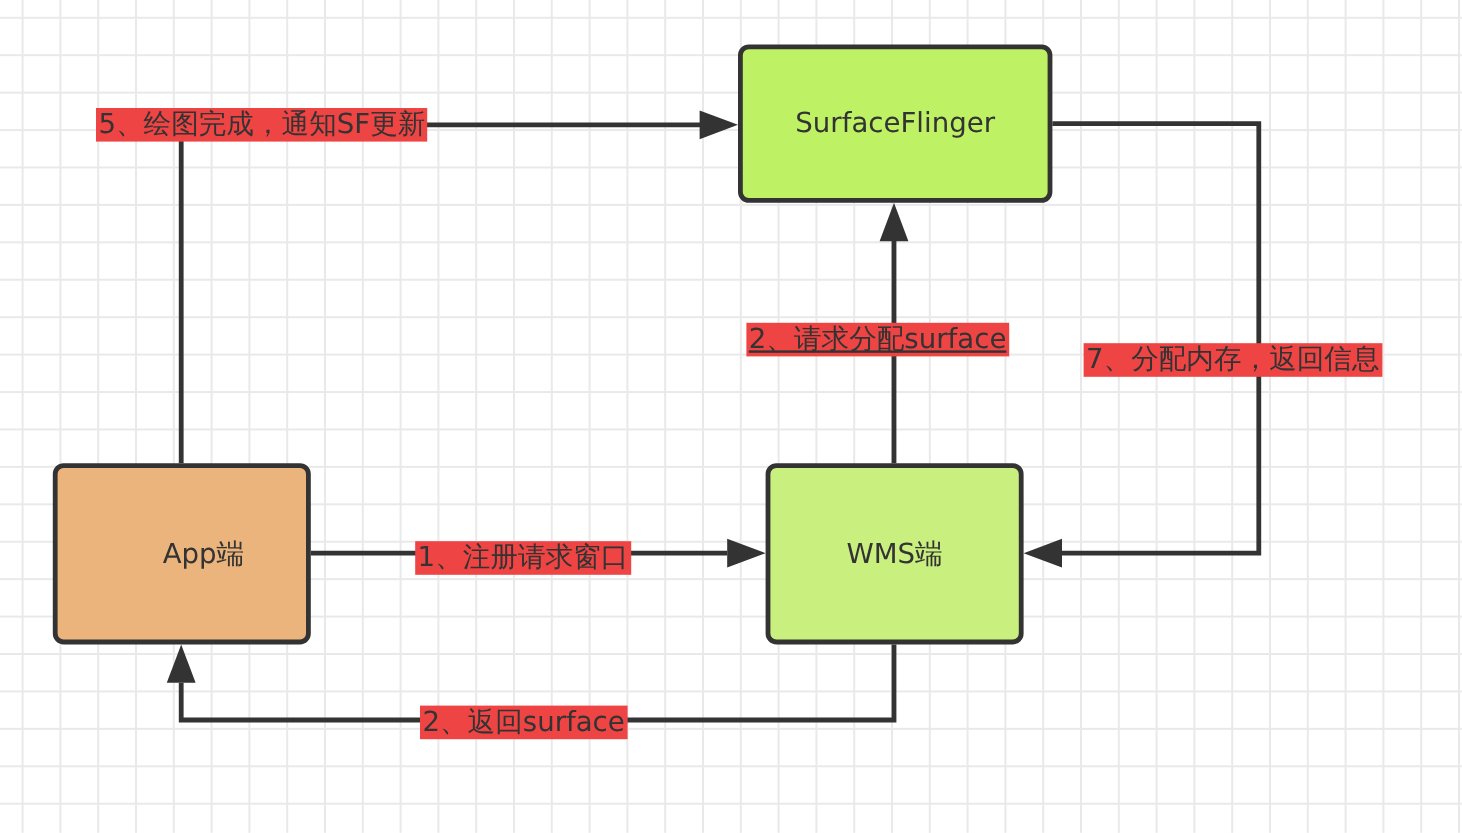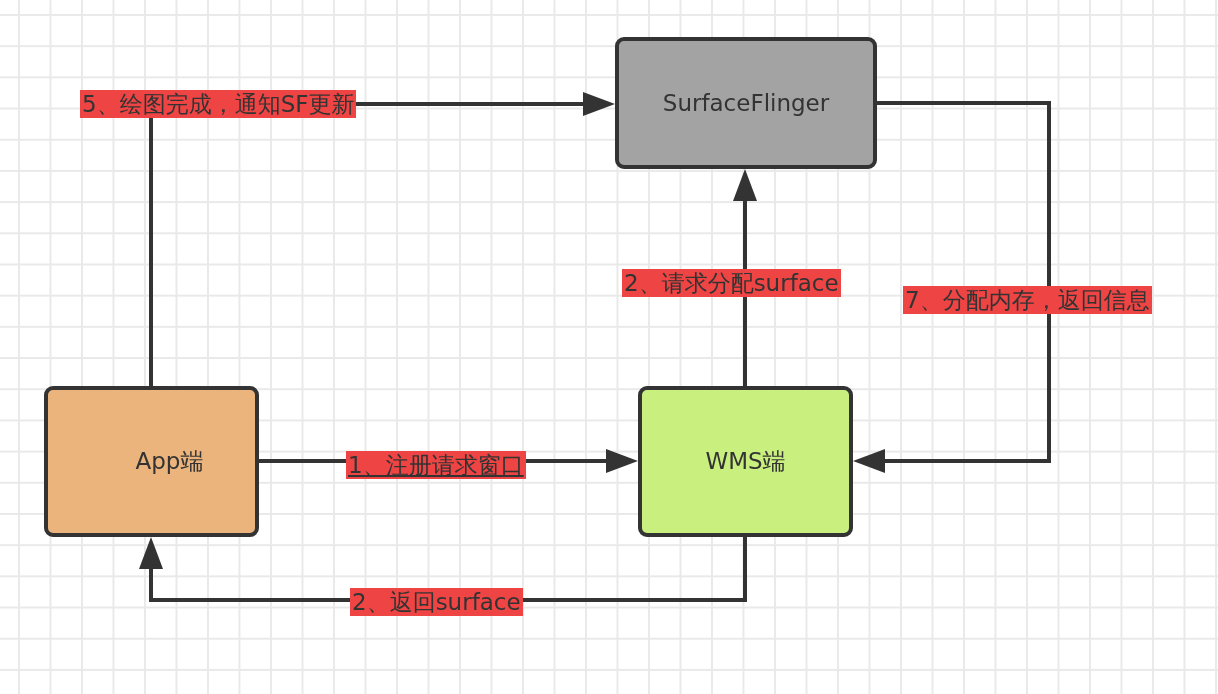--- a/index.html
+++ b/index.html
@@ -22,23 +22,23 @@
   }
   #node-sf { left: 615px; top: 37px; width: 262px; height: 132px; }
   #node-app { left: 44px; top: 386px; width: 215px; height: 151px; padding-left: 36px; }
   #node-wms { left: 638px; top: 386px; width: 215px; height: 151px; }
   .edge-label {
     position: absolute; font-size: 23px; color: #333333;
     background: #ef4444; white-space: nowrap; line-height: 28px;
     padding: 0 2px;
   }
   #label-5 { left: 80px; top: 90px; }
-  #label-2 { left: 622px; top: 269px; }
+  #label-2 { left: 622px; top: 269px; text-decoration: underline; }
   #label-3 { left: 903px; top: 286px; }
-  #label-1 { left: 346px; top: 451px; text-decoration: underline; }
+  #label-1 { left: 346px; top: 451px; }
   #label-4 { left: 350px; top: 588px; }
 </style>
 </head>
 <body>
 
 <svg id="diagram" width="1218" height="694" xmlns="http://www.w3.org/2000/svg">
   <g fill="none" stroke="#333333" stroke-width="4" stroke-linejoin="miter">
 
     <polyline points="151,386 151,104 584,104"></polyline>
 
@@ -52,21 +52,21 @@
   </g>
   <g fill="#333333">
     <polygon points="615,104 583,92 583,116"></polygon>
     <polygon points="745,169 733,201 757,201"></polygon>
     <polygon points="853,461 885,449 885,473"></polygon>
     <polygon points="638,461 606,449 606,473"></polygon>
     <polygon points="151,537 139,569 163,569"></polygon>
   </g>
 </svg>
 
-<div id="node-sf" class="node" style="background-color: #a3a3a3;">
+<div id="node-sf" class="node" style="background-color: #bef264;">
   <span>SurfaceFlinger</span>
 </div>
 <div id="node-app" class="node" style="background-color: rgb(235, 180, 124);">
   <span>App端</span>
 </div>
 <div id="node-wms" class="node" style="background-color: rgb(201, 239, 126);">
   <span>WMS端</span>
 </div>
 
 <div id="label-5" class="edge-label">5、绘图完成，通知SF更新</div>

